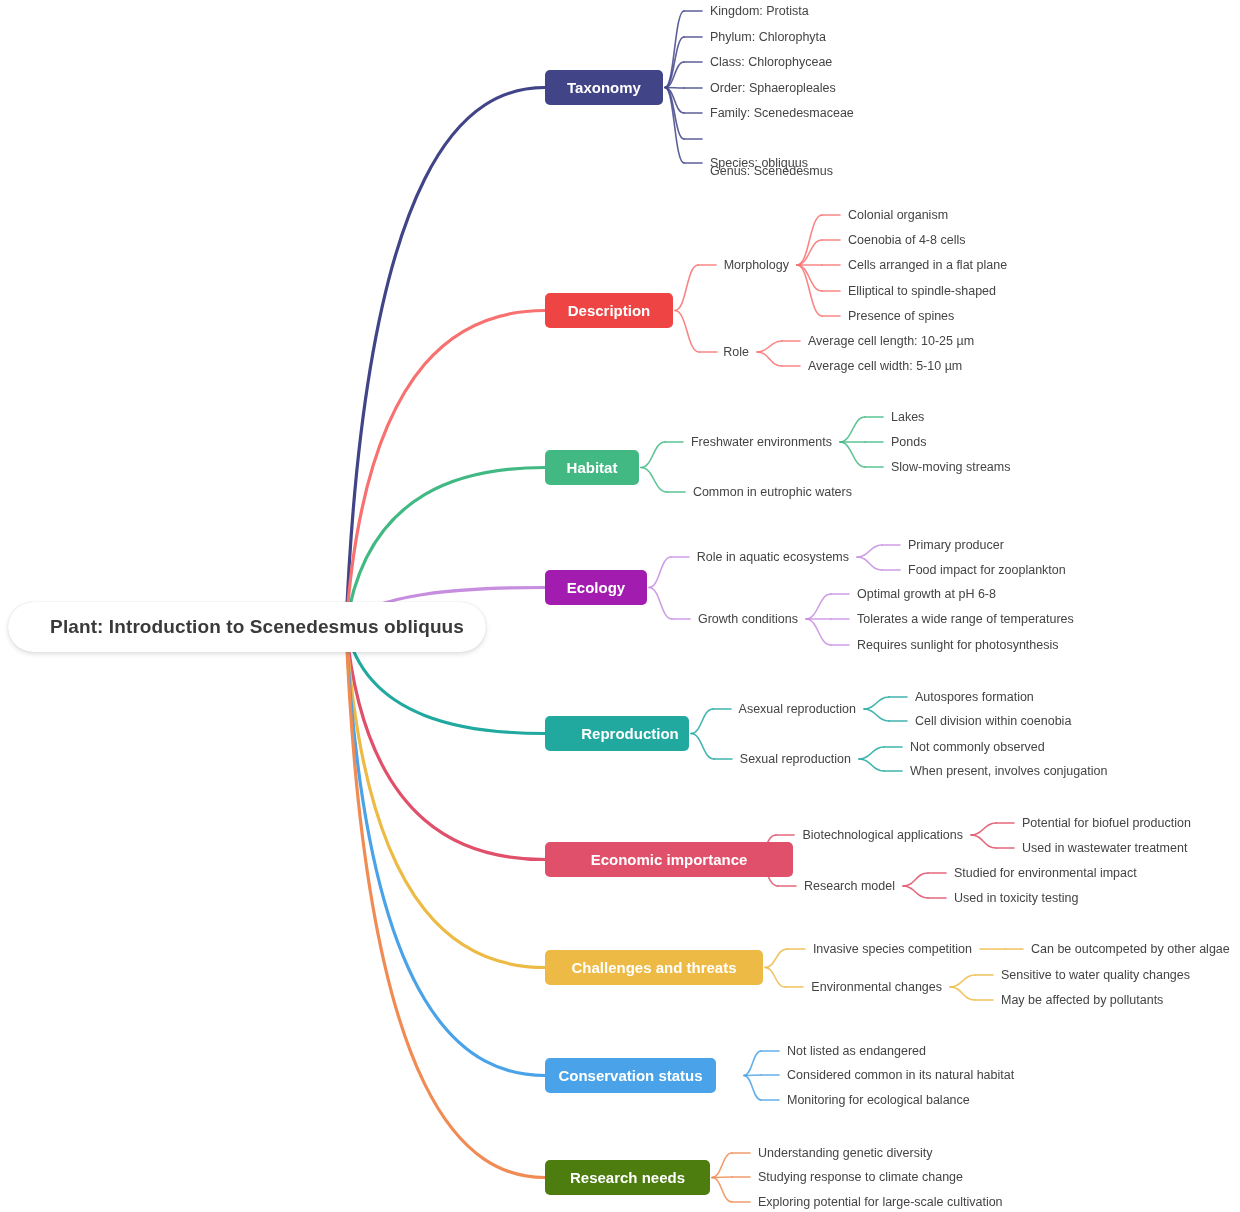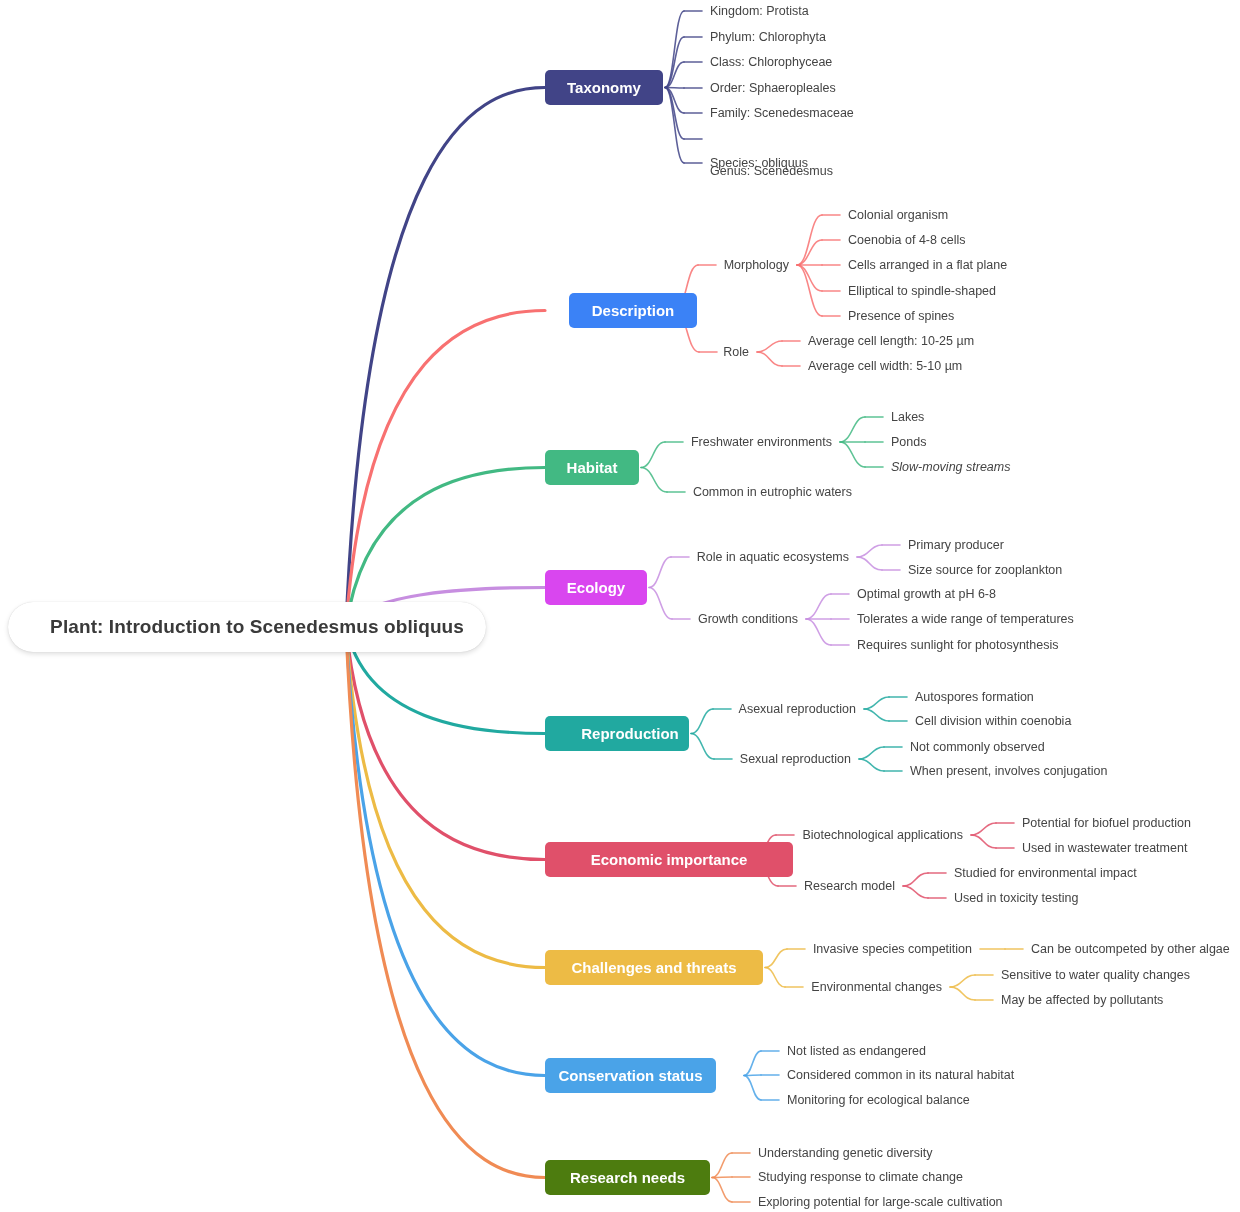--- a/index.html
+++ b/index.html
@@ -203,46 +203,46 @@
       <div class="branch-node" style="left: 545px; top: 70px; width: 118px; height: 35px; background: rgb(65, 68, 135);">
         <span class="branch-label">Taxonomy</span>
       </div>
       <div class="leaf-label" style="left: 710px; top: 11px;">Kingdom: Protista</div>
       <div class="leaf-label" style="left: 710px; top: 37px;">Phylum: Chlorophyta</div>
       <div class="leaf-label" style="left: 710px; top: 62px;">Class: Chlorophyceae</div>
       <div class="leaf-label" style="left: 710px; top: 88px;">Order: Sphaeropleales</div>
       <div class="leaf-label" style="left: 710px; top: 113px;">Family: Scenedesmaceae</div>
       <div class="leaf-label" style="left: 710px; top: 139px; margin-top: 32px;">Genus: Scenedesmus</div>
       <div class="leaf-label" style="left: 710px; top: 163px;">Species: obliquus</div>
-      <div class="branch-node" style="left: 545px; top: 293px; width: 128px; height: 35px; background: #3b82f6; margin-left: 24px;">
+      <div class="branch-node" style="left: 545px; top: 293px; width: 128px; height: 35px; background: #ef4444;">
         <span class="branch-label">Description</span>
       </div>
       <div class="sub-label" style="left: 789px; top: 265px;">Morphology</div>
       <div class="leaf-label" style="left: 848px; top: 215px;">Colonial organism</div>
       <div class="leaf-label" style="left: 848px; top: 240px;">Coenobia of 4-8 cells</div>
       <div class="leaf-label" style="left: 848px; top: 265px;">Cells arranged in a flat plane</div>
       <div class="leaf-label" style="left: 848px; top: 291px;">Elliptical to spindle-shaped</div>
       <div class="leaf-label" style="left: 848px; top: 316px;">Presence of spines</div>
       <div class="sub-label" style="left: 749px; top: 352px;">Role</div>
       <div class="leaf-label" style="left: 808px; top: 341px;">Average cell length: 10-25 µm</div>
       <div class="leaf-label" style="left: 808px; top: 366px;">Average cell width: 5-10 µm</div>
       <div class="branch-node" style="left: 545px; top: 450px; width: 94px; height: 35px; background: rgb(66, 185, 131);">
         <span class="branch-label">Habitat</span>
       </div>
       <div class="sub-label" style="left: 832px; top: 442px;">Freshwater environments</div>
       <div class="leaf-label" style="left: 891px; top: 417px;">Lakes</div>
       <div class="leaf-label" style="left: 891px; top: 442px;">Ponds</div>
-      <div class="leaf-label" style="left: 891px; top: 467px; font-style: italic;">Slow-moving streams</div>
+      <div class="leaf-label" style="left: 891px; top: 467px;">Slow-moving streams</div>
       <div class="sub-label" style="left: 852px; top: 492px;">Common in eutrophic waters</div>
-      <div class="branch-node" style="left: 545px; top: 570px; width: 102px; height: 35px; background: #d946ef;">
+      <div class="branch-node" style="left: 545px; top: 570px; width: 102px; height: 35px; background: #a21caf;">
         <span class="branch-label">Ecology</span>
       </div>
       <div class="sub-label" style="left: 849px; top: 557px;">Role in aquatic ecosystems</div>
       <div class="leaf-label" style="left: 908px; top: 545px;">Primary producer</div>
-      <div class="leaf-label" style="left: 908px; top: 570px;">Size source for zooplankton</div>
+      <div class="leaf-label" style="left: 908px; top: 570px;">Food impact for zooplankton</div>
       <div class="sub-label" style="left: 798px; top: 619px;">Growth conditions</div>
       <div class="leaf-label" style="left: 857px; top: 594px;">Optimal growth at pH 6-8</div>
       <div class="leaf-label" style="left: 857px; top: 619px;">Tolerates a wide range of temperatures</div>
       <div class="leaf-label" style="left: 857px; top: 645px;">Requires sunlight for photosynthesis</div>
       <div class="branch-node" style="left: 545px; top: 716px; width: 144px; height: 35px; background: rgb(33, 169, 160); padding-left: 40px;">
         <span class="branch-label">Reproduction</span>
       </div>
       <div class="sub-label" style="left: 856px; top: 709px;">Asexual reproduction</div>
       <div class="leaf-label" style="left: 915px; top: 697px;">Autospores formation</div>
       <div class="leaf-label" style="left: 915px; top: 721px;">Cell division within coenobia</div>

